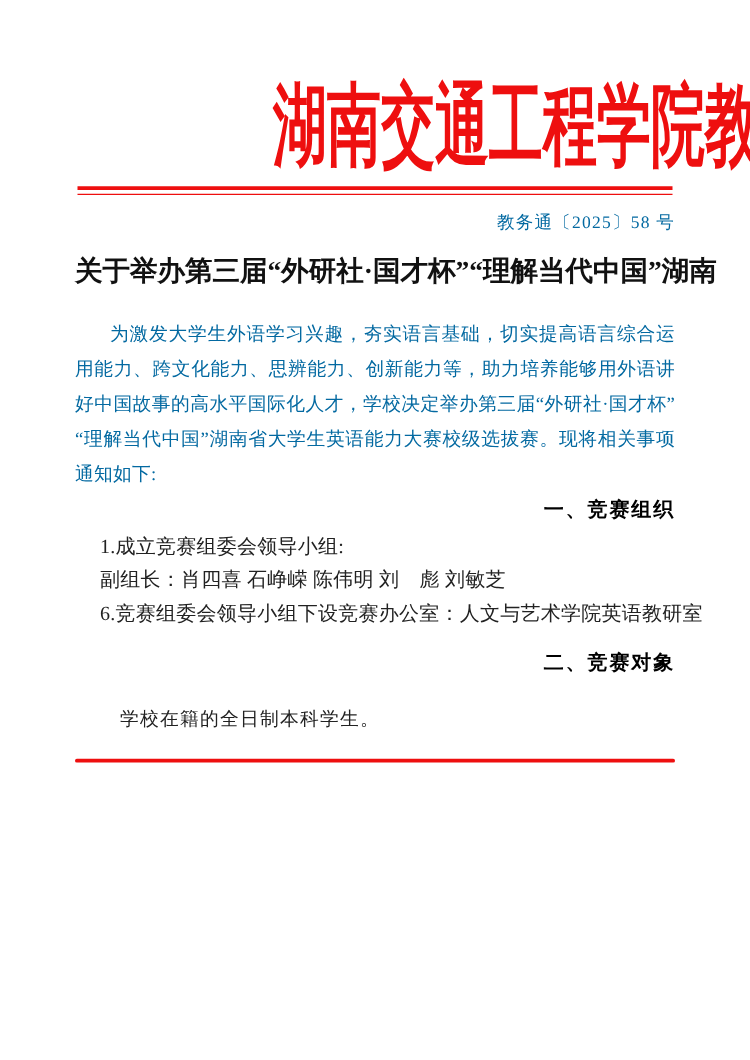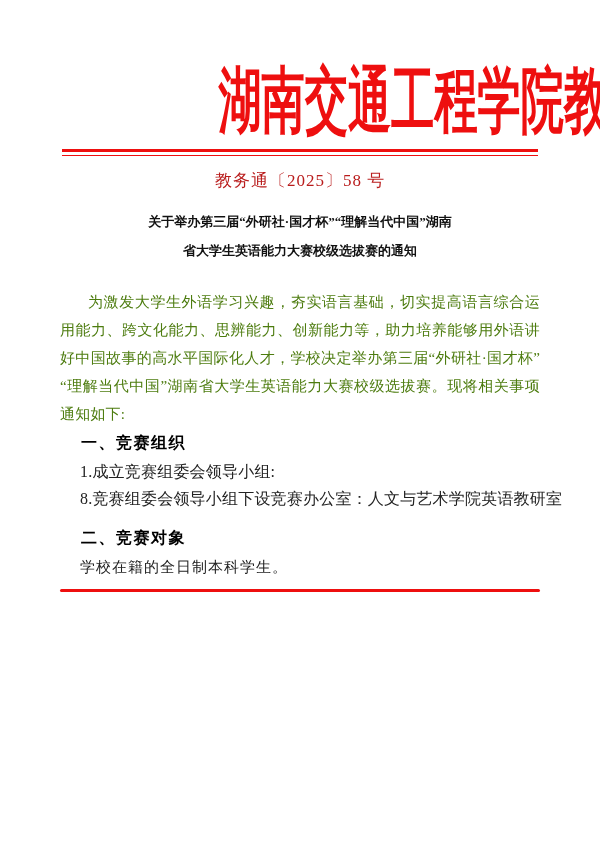--- a/index.html
+++ b/index.html
@@ -6,65 +6,65 @@
   body{width:600px;height:848px;font-family:"Liberation Serif","DejaVu Serif",serif;color:#1c1c1c;}
   .page{position:relative;width:600px;height:848px;box-sizing:border-box;padding:0 60px;overflow:hidden;background:#ffffff;}
 
   
   .org-title-wrap{margin-top:60px;text-align:center;height:82px;line-height:82px;white-space:nowrap;}
   .org-title{display:inline-block;font-size:72px;font-weight:bold;color:#ee0f0f;line-height:82px;
              transform:scaleX(0.60);transform-origin:center;white-space:nowrap;
              font-family:"Liberation Serif","DejaVu Serif",serif;}
   .rule-double{margin-top:7px;height:2.5px;border-top:3px solid #ee0f0f;border-bottom:1.5px solid #ee0f0f;margin-left:2px;margin-right:2px;}
 
-  .doc-number{margin-top:13px;text-align:center;font-size:17px;letter-spacing:1px;color:#b91c1c;}
+  .doc-number{margin-top:13px;text-align:right;font-size:14px;letter-spacing:1px;color:#0369a1;}
 
-  .doc-title{margin:15px 0 0 0;text-align:center;font-weight:bold;font-size:13px;line-height:29px;color:#111;}
+  .doc-title{margin:15px 0 0 0;text-align:center;font-weight:bold;font-size:22px;line-height:29px;color:#111;}
   .doc-title .tline{display:block;white-space:nowrap;}
 
-  .body-para{margin:0;font-size:15px;line-height:28px;letter-spacing:0.2px;text-align:justify;color:#4d7c0f;}
+  .body-para{margin:0;font-size:15px;line-height:28px;letter-spacing:0.2px;text-align:justify;color:#0369a1;}
   .intro{margin-top:23px;text-indent:28px;}
   .sec1-para{text-indent:26px;}
 
   .sec-heading{margin:0;padding-left:21px;font-family:"Liberation Sans","DejaVu Sans",sans-serif;
-               font-size:16px;font-weight:bold;line-height:30px;color:#000;letter-spacing:1.5px;}
+               font-size:16px;font-weight:bold;line-height:30px;color:#000;letter-spacing:1.5px;text-align:right;}
   .sec-heading.gap{margin-top:11px;}
 
   .roster-line{margin:0;padding-left:20px;font-size:16px;line-height:27px;letter-spacing:0.2px;
                white-space:nowrap;color:#222;}
 
-  .plain-para{margin:0;padding-left:20px;font-size:15px;line-height:29px;letter-spacing:1px;color:#222;}
+  .plain-para{margin:16px;padding-left:20px;font-size:15px;line-height:29px;letter-spacing:1px;color:#222;}
 
   .rule-bottom{margin-top:7px;height:3.5px;background:#ee0f0f;border-radius:2px;}
 </style>
 </head>
 <body>
 
 <div class="page">
 
   <div class="org-title-wrap">
     <div class="org-title">湖南交通工程学院教务处</div>
   </div>
 
   <div class="rule-double"></div>
 
   <div class="doc-number">教务通〔2025〕58 号</div>
 
   <h1 class="doc-title">
     <span class="tline">关于举办第三届“外研社·国才杯”“理解当代中国”湖南</span>
-    <span class="tline">省大学生英语能力大赛校级选拔赛的通知</span>
   </h1>
 
   <p class="body-para intro">为激发大学生外语学习兴趣，夯实语言基础，切实提高语言综合运用能力、跨文化能力、思辨能力、创新能力等，助力培养能够用外语讲好中国故事的高水平国际化人才，学校决定举办第三届“外研社·国才杯”“理解当代中国”湖南省大学生英语能力大赛校级选拔赛。现将相关事项通知如下:</p>
 
   <h2 class="sec-heading">一、竞赛组织</h2>
 
 
   <p class="roster-line">1.成立竞赛组委会领导小组:</p>
-  <p class="roster-line">8.竞赛组委会领导小组下设竞赛办公室：人文与艺术学院英语教研室</p>
+  <p class="roster-line">副组长：肖四喜 石峥嵘 陈伟明 刘　彪 刘敏芝</p>
+  <p class="roster-line">6.竞赛组委会领导小组下设竞赛办公室：人文与艺术学院英语教研室</p>
 
   <h2 class="sec-heading gap">二、竞赛对象</h2>
 
   <p class="plain-para">学校在籍的全日制本科学生。</p>
 
 
   <div class="rule-bottom"></div>
 
 </div>
 

